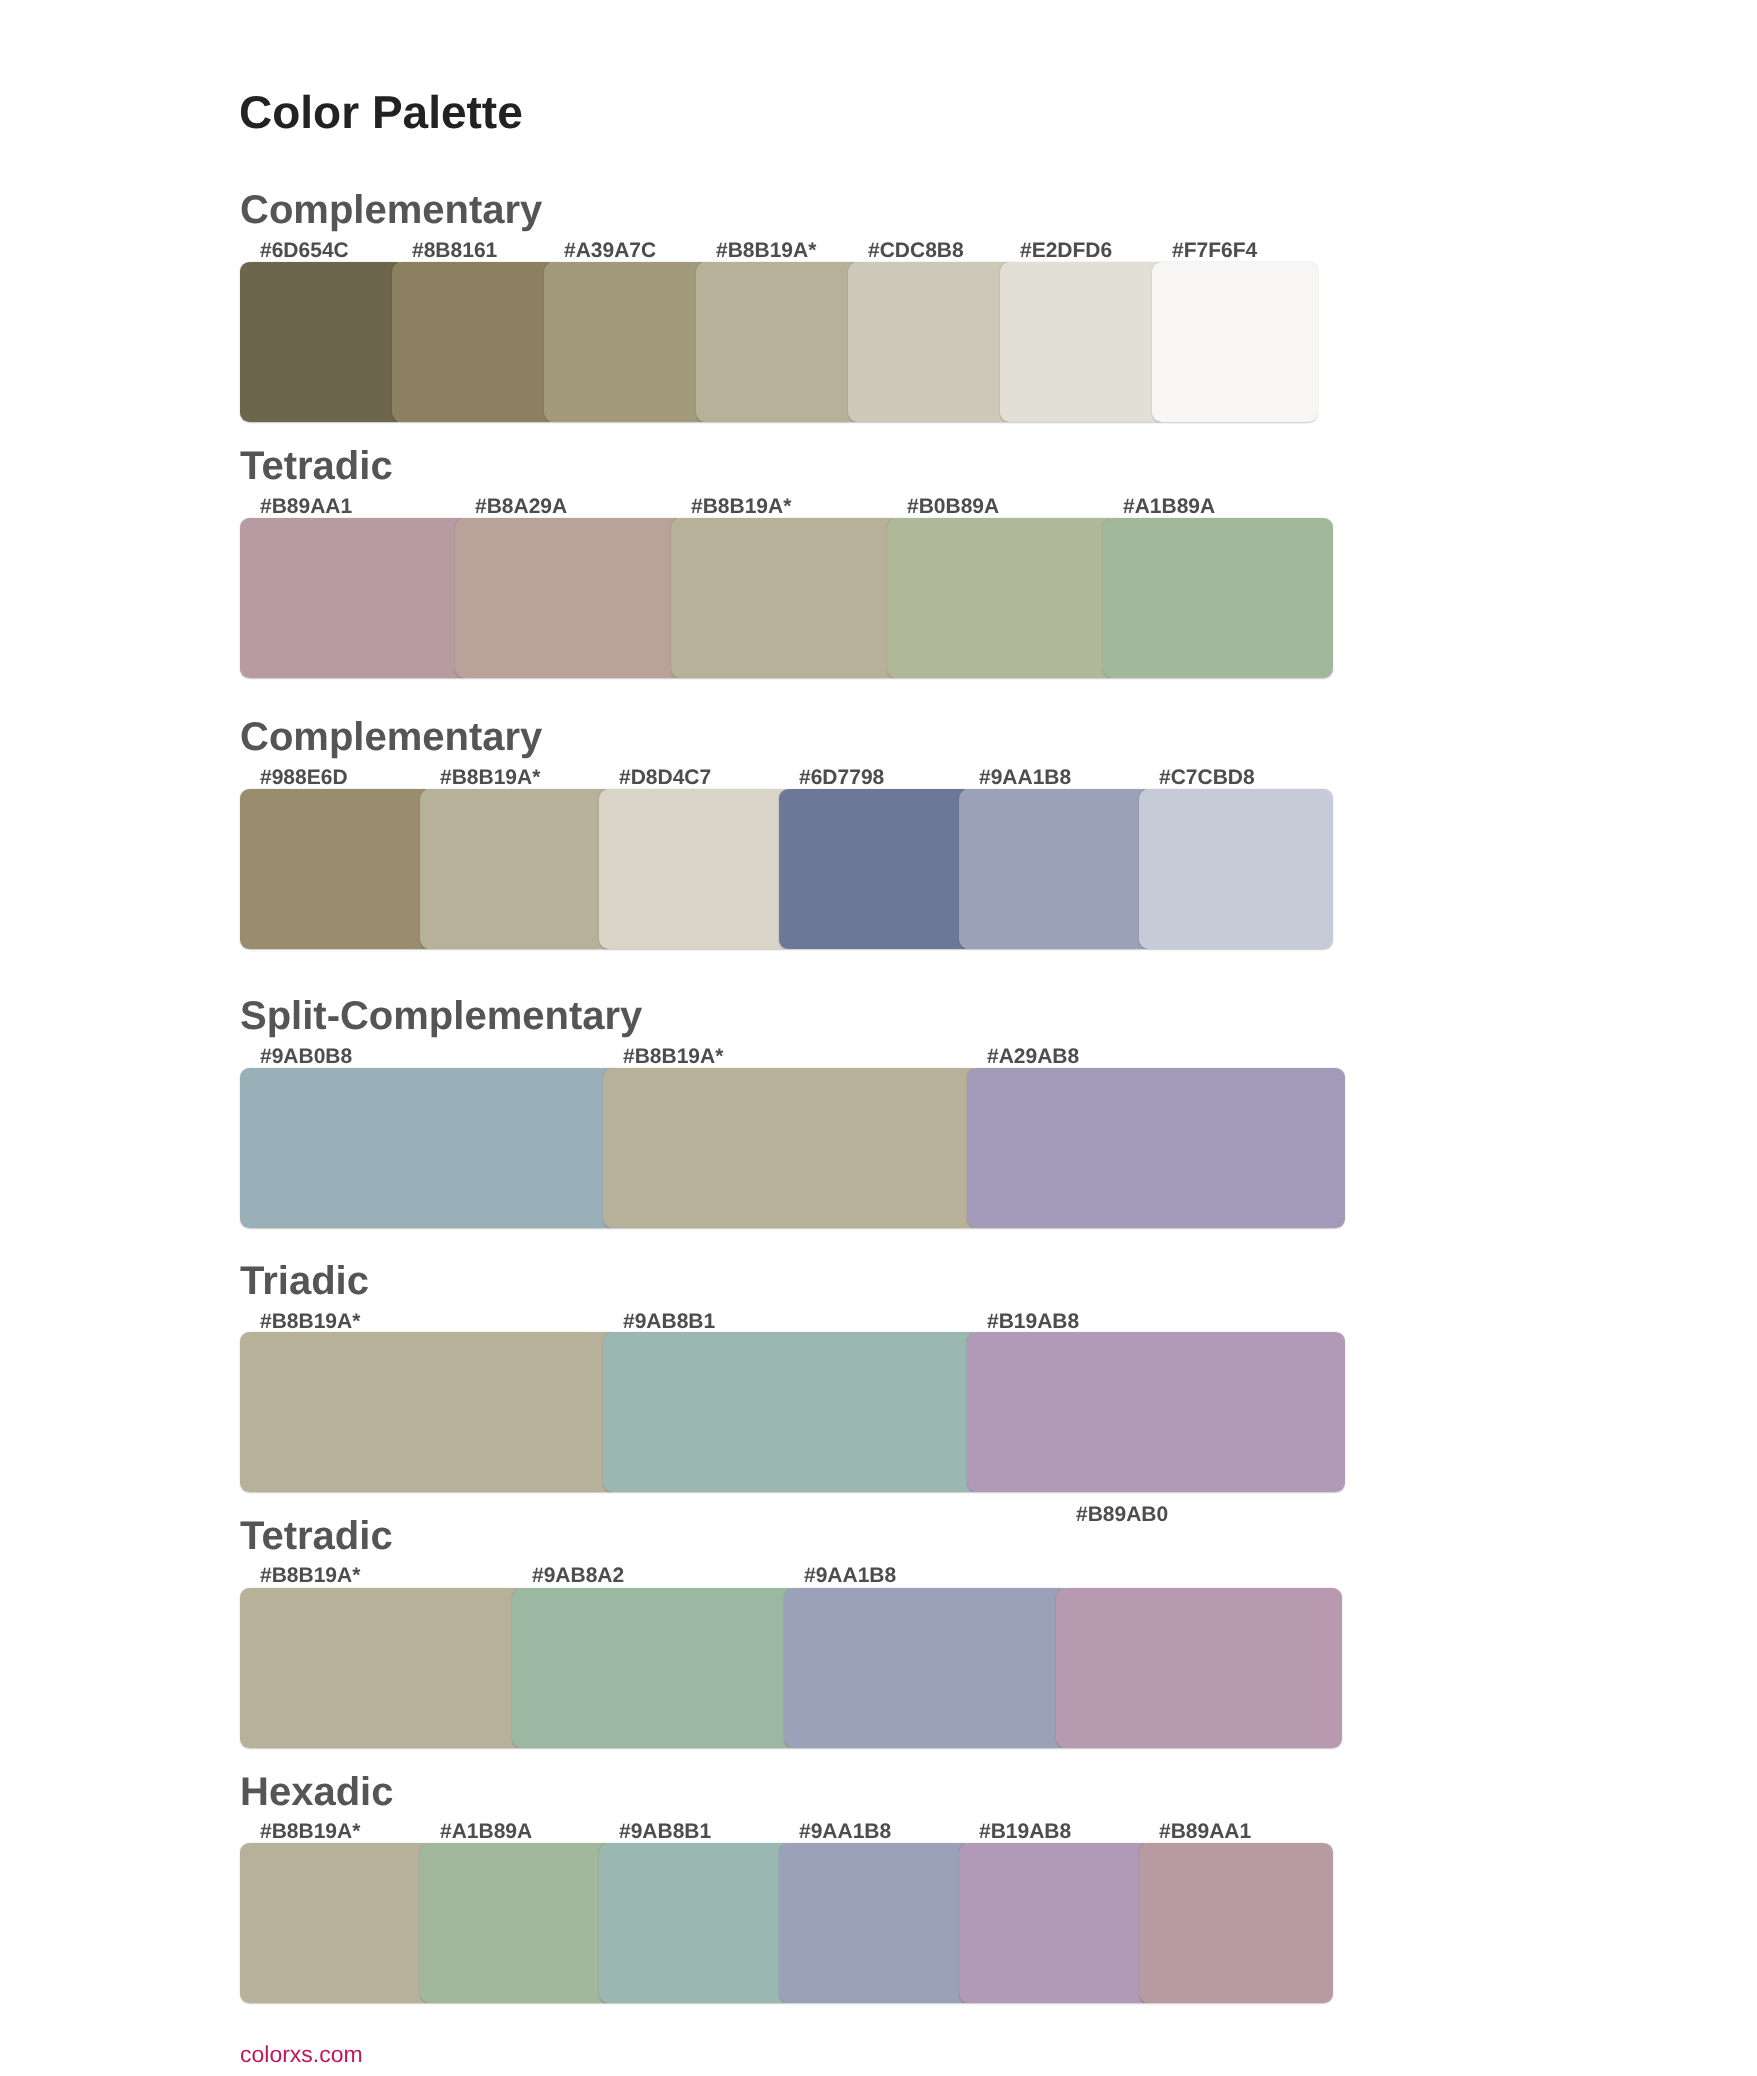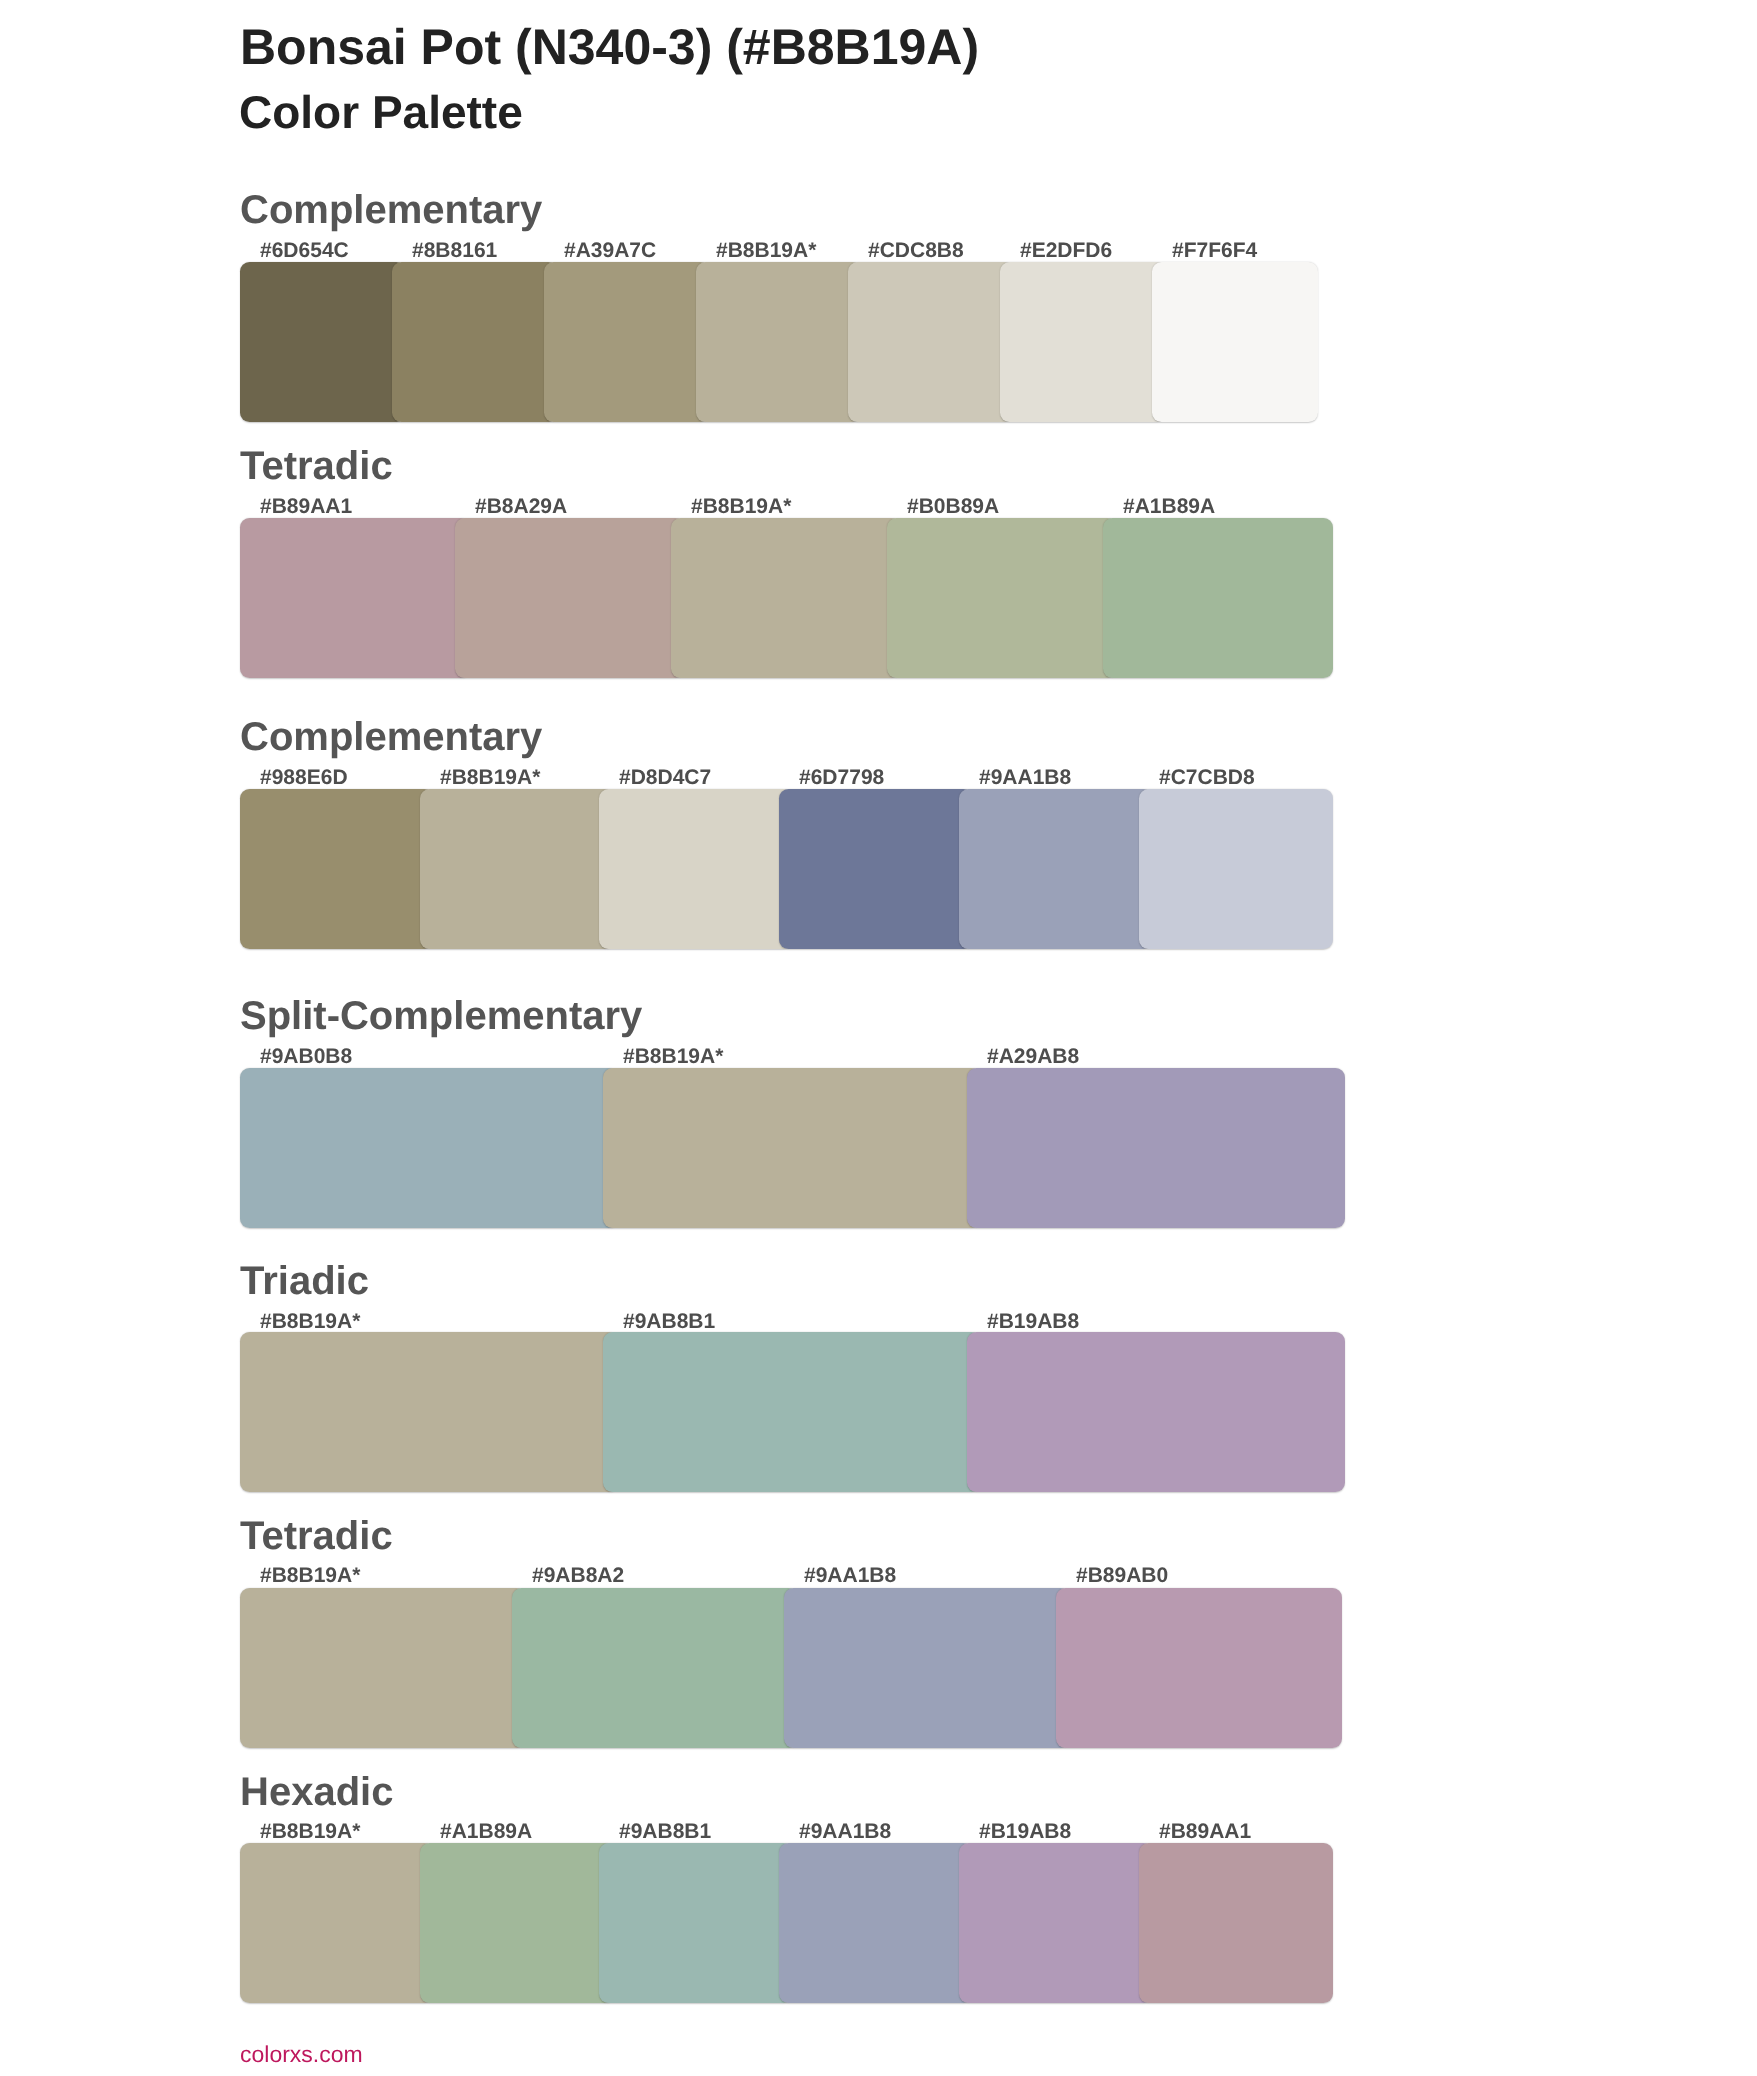--- a/index.html
+++ b/index.html
@@ -29,21 +29,20 @@
   .sw {
     position:absolute; top:0; height:160px; border-radius:9.6px;
     box-shadow:0 0.8px 1.6px rgba(0,0,0,0.22);
   }
 </style>
 </head>
 <body>
 
 <div class="page">
 
-  <h1 class="title" id="pg-title" style="left: 240px; top: 21.5px;">Bonsai Pot (N340-3) (#B8B19A)</h1>
 
   <h2 class="subtitle" id="pg-subtitle" style="left: 239px; top: 89px;">Color Palette</h2>
 
   <div id="sections">
       <div>
         <div class="sec-name" style="left: 240px; top: 190px;">Complementary</div>
         <div class="swatch-row">
           <div class="sw" style="left: 240px; top: 262px; width: 166px; height: 160px; border-radius: 9.6px; background-color: rgb(109, 101, 76); z-index: 1;"></div>
           <div class="lbl" style="left: 240px; top: 240px;">#6D654C</div>
           <div class="sw" style="left: 392px; top: 262px; width: 166px; height: 160px; border-radius: 9.6px; background-color: rgb(139, 129, 97); z-index: 2;"></div>
@@ -117,21 +116,21 @@
       <div>
         <div class="sec-name" style="left: 240px; top: 1516px;">Tetradic</div>
         <div class="swatch-row">
           <div class="sw" style="left: 240px; top: 1588px; width: 286px; height: 160px; border-radius: 9.6px; background-color: rgb(184, 177, 154); z-index: 1;"></div>
           <div class="lbl" style="left: 240px; top: 1565px;">#B8B19A*</div>
           <div class="sw" style="left: 512px; top: 1588px; width: 286px; height: 160px; border-radius: 9.6px; background-color: rgb(154, 184, 162); z-index: 2;"></div>
           <div class="lbl" style="left: 512px; top: 1565px;">#9AB8A2</div>
           <div class="sw" style="left: 784px; top: 1588px; width: 286px; height: 160px; border-radius: 9.6px; background-color: rgb(154, 161, 184); z-index: 3;"></div>
           <div class="lbl" style="left: 784px; top: 1565px;">#9AA1B8</div>
           <div class="sw" style="left: 1056px; top: 1588px; width: 286px; height: 160px; border-radius: 9.6px; background-color: rgb(184, 154, 176); z-index: 4;"></div>
-          <div class="lbl" style="left: 1056px; top: 1565px;">#B89AB0</div>
+          <div class="lbl" style="left: 1056px; top: 1504px;">#B89AB0</div>
         </div>
       </div>
       <div>
         <div class="sec-name" style="left: 240px; top: 1772px;">Hexadic</div>
         <div class="swatch-row">
           <div class="sw" style="left: 240px; top: 1843px; width: 194px; height: 160px; border-radius: 9.6px; background-color: rgb(184, 177, 154); z-index: 1;"></div>
           <div class="lbl" style="left: 240px; top: 1821px;">#B8B19A*</div>
           <div class="sw" style="left: 420px; top: 1843px; width: 194px; height: 160px; border-radius: 9.6px; background-color: rgb(161, 184, 154); z-index: 2;"></div>
           <div class="lbl" style="left: 420px; top: 1821px;">#A1B89A</div>
           <div class="sw" style="left: 599px; top: 1843px; width: 194px; height: 160px; border-radius: 9.6px; background-color: rgb(154, 184, 177); z-index: 3;"></div>

